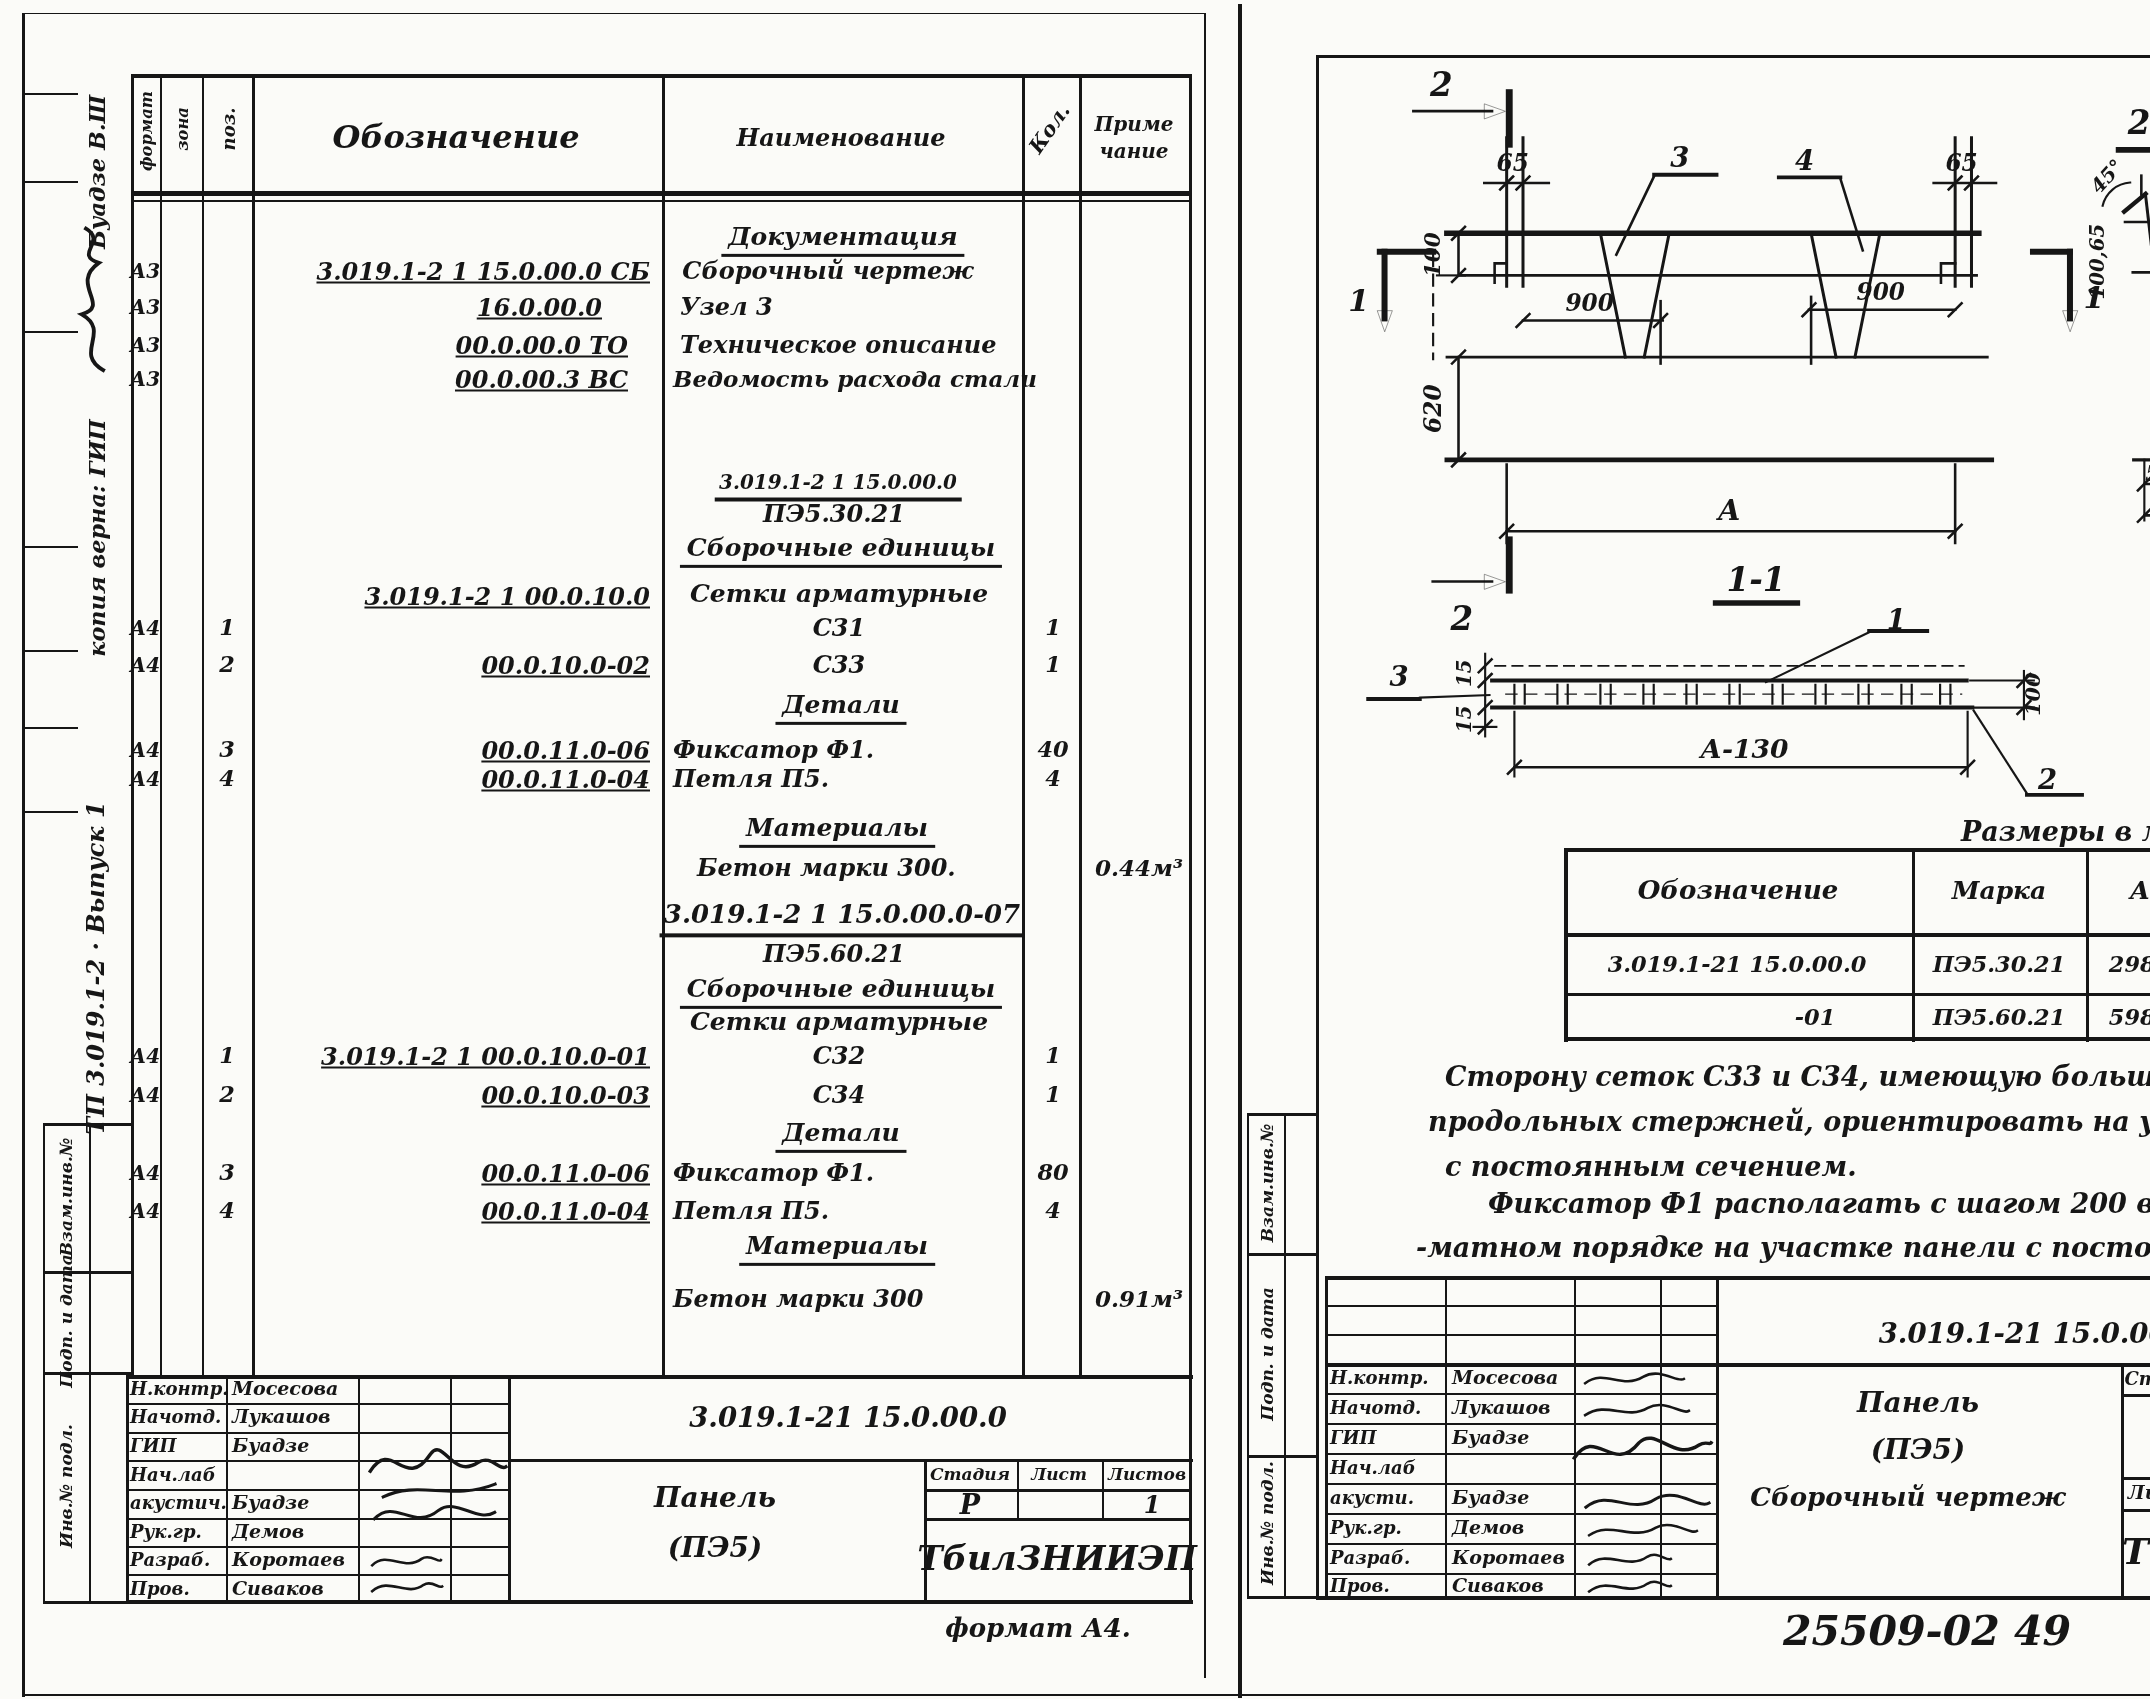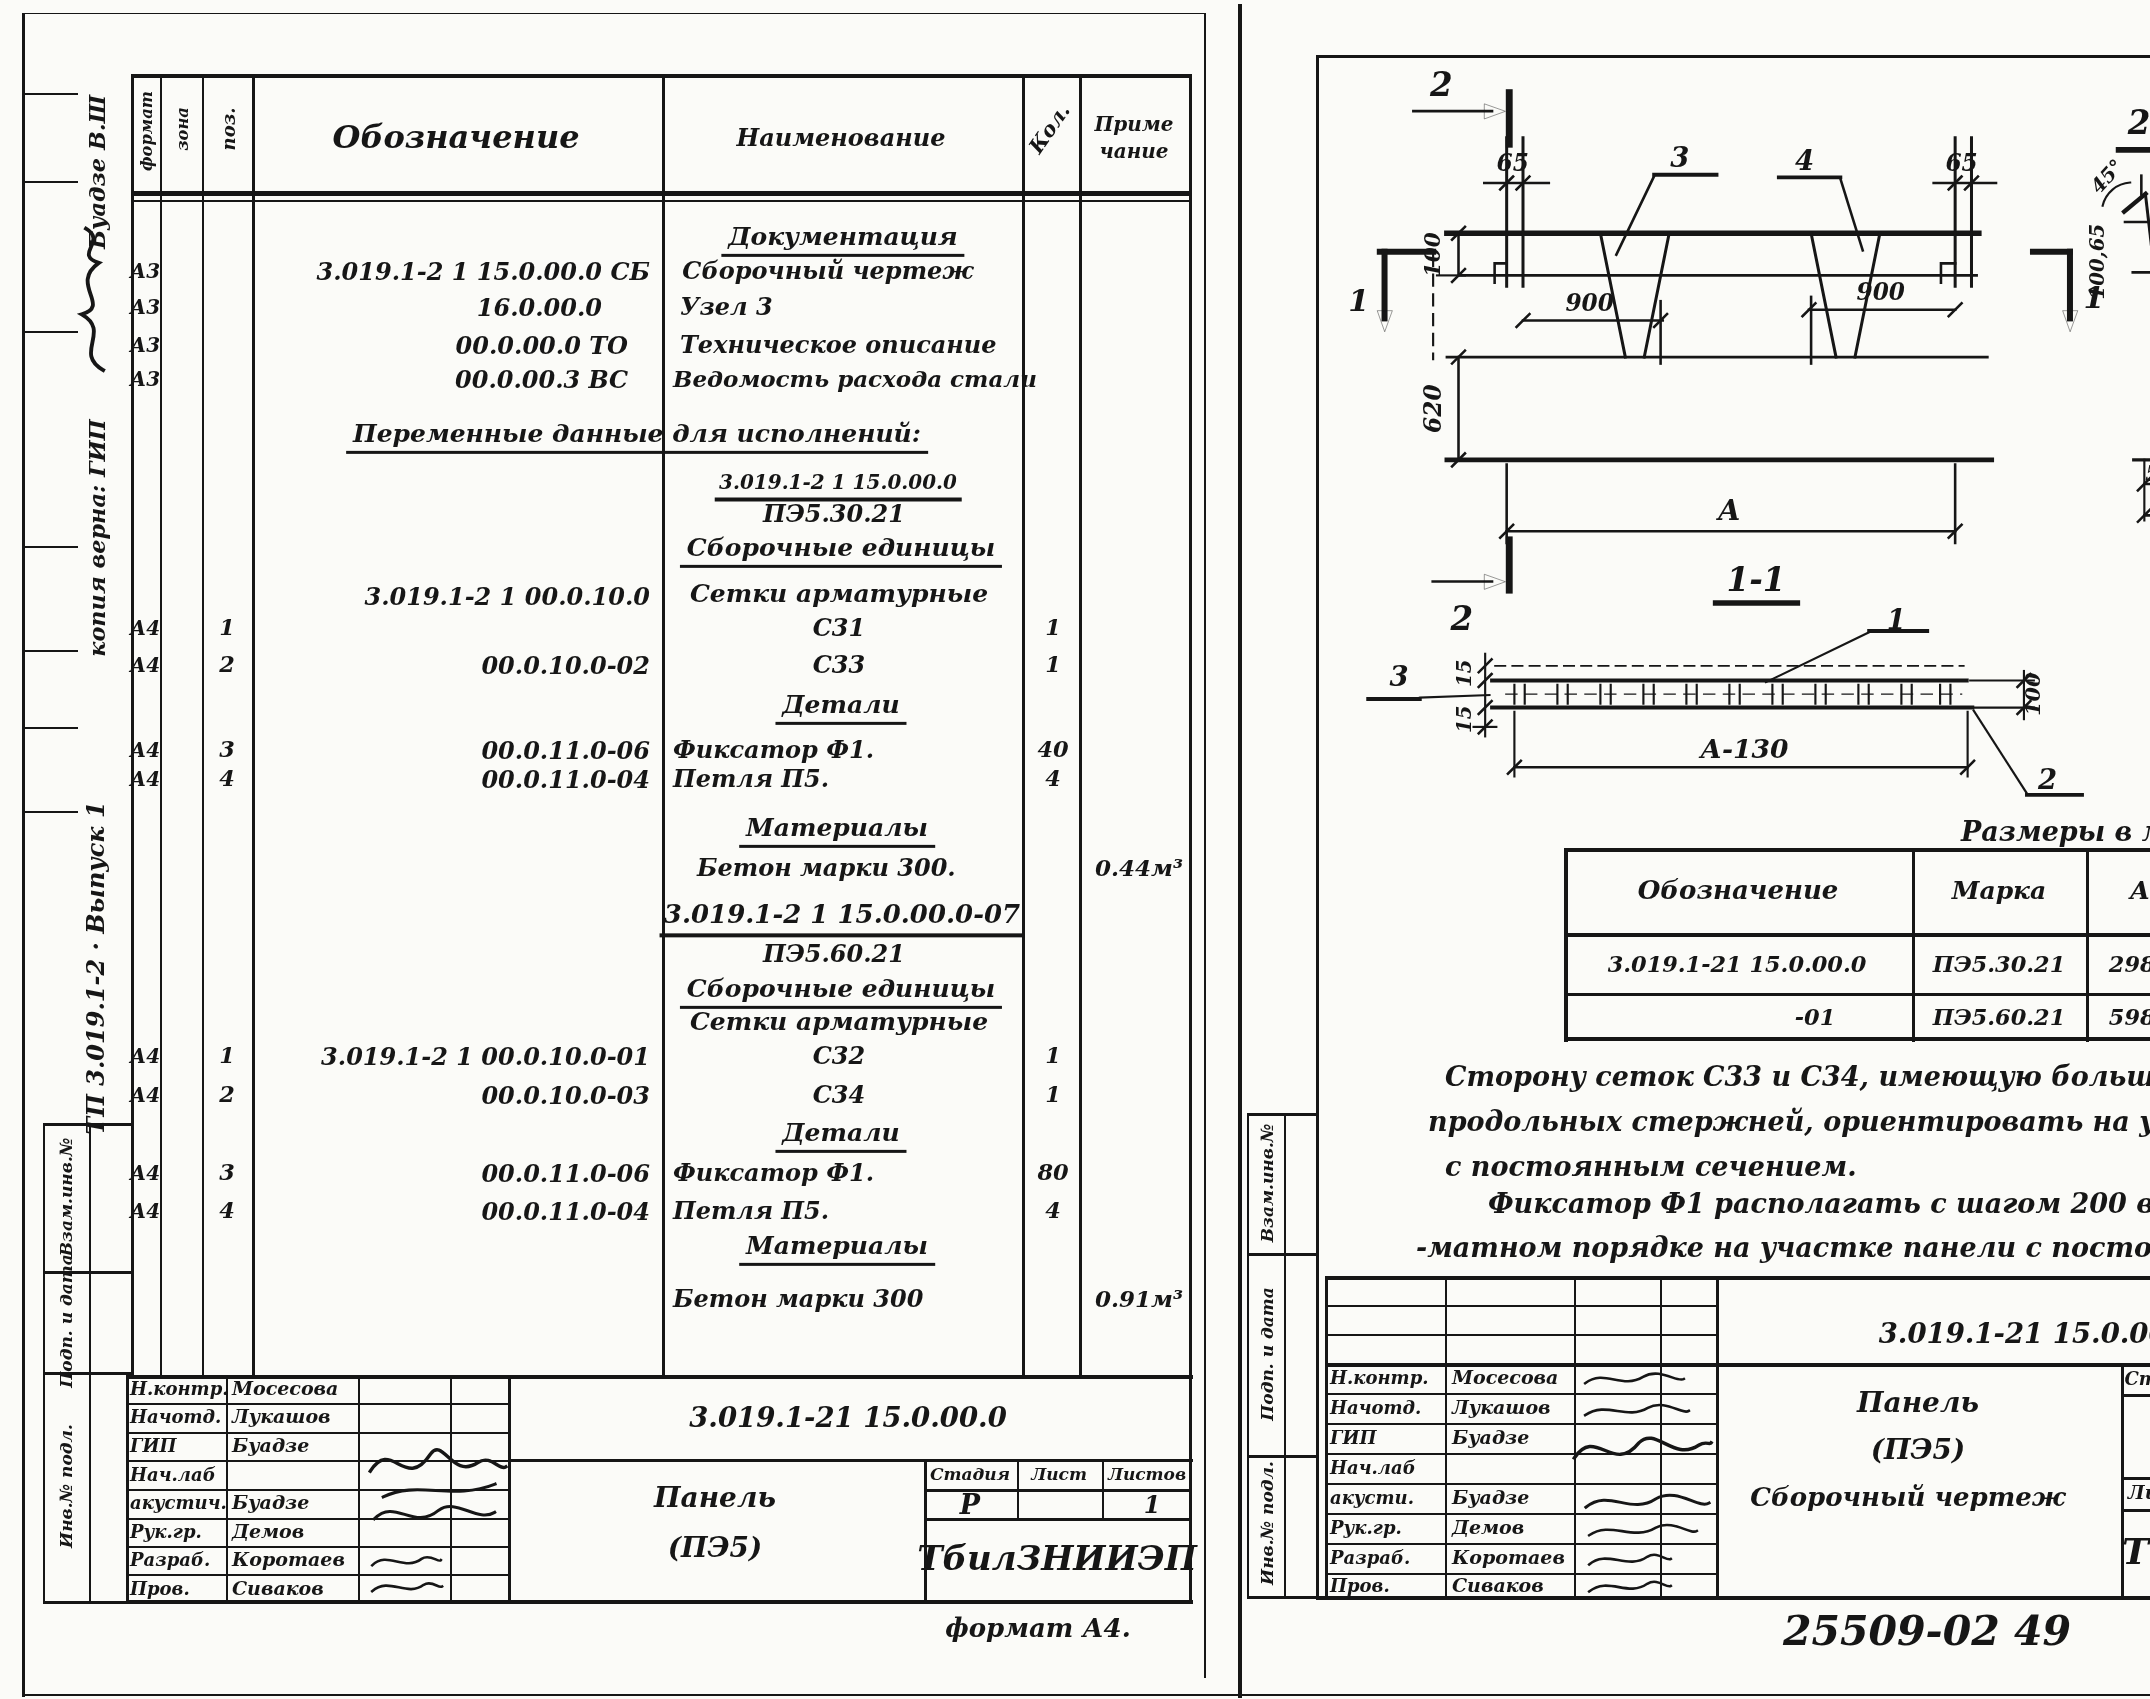--- a/index.html
+++ b/index.html
@@ -1,21 +1,21 @@
 <!DOCTYPE html>
 <html style="font-size:6.9px"><head>
 <meta charset="utf-8">
 <style>
   html,body{margin:0;padding:0;background:#e8e8e4;}
   #stage{position:relative;width:2448px;height:1700px;background:#fbfbf8;overflow:hidden;
          font-family:"DejaVu Serif",serif;color:#161616;}
   .hl,.vl{position:absolute;background:#161616;}
   .t{position:absolute;transform:translate(-50%,-50%);white-space:nowrap;
      font-style:italic;font-weight:700;line-height:1.05;}
-  .tr{position:absolute;transform:translate(-100%,-50%);white-space:nowrap;font-style:italic;font-weight:700;}
+  .tr{position:absolute;transform:translate(-100%,-50%);white-space:nowrap;font-style:italic;font-weight:700;text-decoration:underline;}
   .rot{position:absolute;transform:translate(-50%,-50%) rotate(-90deg);white-space:nowrap;font-style:italic;font-weight:700;}
   .u{border-bottom:3px solid #161616;padding:0 6.9px 3.4px;}
   .uu{border-bottom:4.7px solid #161616;padding:0 4.3px 4.3px;}
   svg{position:absolute;overflow:visible;}
   svg text{font-family:"DejaVu Serif",serif;font-style:italic;font-weight:700;fill:#161616;}
   svg path,svg line,svg polyline{fill:none;stroke:#161616;stroke-linecap:square;}
   .sig{position:absolute;}
 </style>
 </head>
 <body>
@@ -86,21 +86,20 @@
   <div class="t" style="left:753px;top:307px;font-size:24px;transform:translate(0,-50%);left:680px">Узел 3</div>
 
   <div class="t" style="left:145px;top:345px;font-size:20px">А3</div>
   <div class="tr" style="left:628px;top:345px;font-size:24px">00.0.00.0 ТО</div>
   <div class="t" style="transform:translate(0,-50%);left:680px;top:345px;font-size:24px">Техническое описание</div>
 
   <div class="t" style="left:145px;top:379px;font-size:20px">А3</div>
   <div class="tr" style="left:628px;top:379px;font-size:24px">00.0.00.3 ВС</div>
   <div class="t" style="transform:translate(0,-50%);left:673px;top:379px;font-size:23px">Ведомость расхода стали</div>
 
-  <div class="t" style="left:637px;top:434px;font-size:25px"><span class="u">Переменные данные для исполнений:</span></div>
 
   <div class="t" style="left:838px;top:482px;font-size:20px"><span class="uu">3.019.1-2 1 15.0.00.0</span></div>
 
   <div class="t" style="left:834px;top:514px;font-size:24px">ПЭ5.30.21</div>
 
   <div class="t" style="left:841px;top:548px;font-size:25px"><span class="u">Сборочные единицы</span></div>
 
   <div class="t" style="left:839px;top:594px;font-size:25px">Сетки арматурные</div>
 
   <div class="t" style="left:145px;top:628px;font-size:20px">А4</div>

